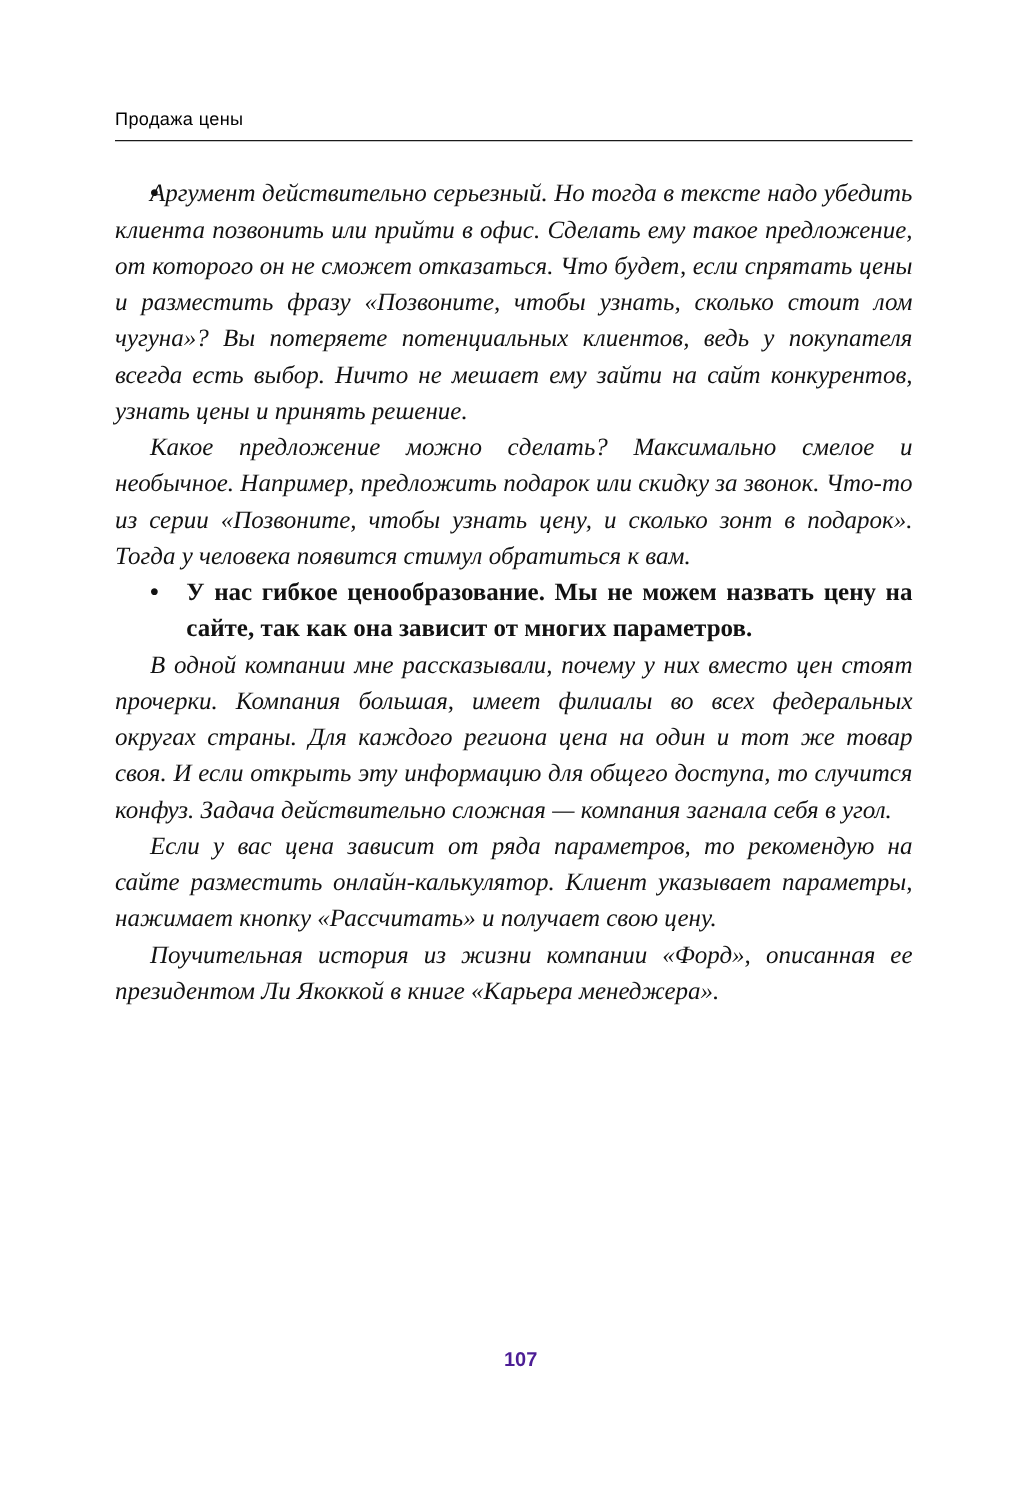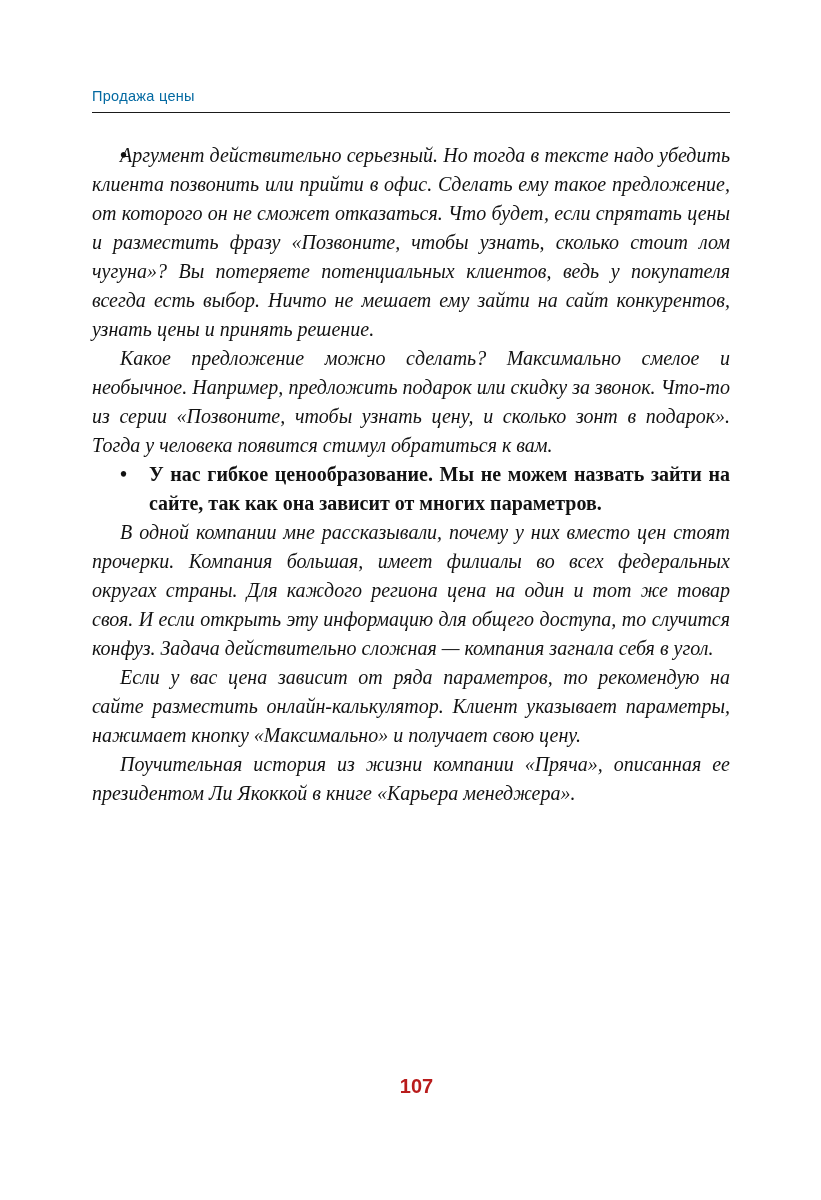--- a/index.html
+++ b/index.html
@@ -21,21 +21,21 @@
     .running-head {
       position: absolute;
       top: 88px;
       left: 92px;
       right: 91px;
     }
     .running-head-title {
       font-family: "Liberation Sans", "DejaVu Sans", sans-serif;
       font-size: 14.5px;
       letter-spacing: 0.3px;
-      color: #0369a1;
+      color: #000000;
       padding-bottom: 8px;
     }
     .running-head-rule {
       border: none;
       border-top: 1.4px solid #1a1a1a;
       margin: 0;
     }
     .page-body {
       position: absolute;
       top: 141px;
@@ -62,22 +62,22 @@
       font-style: italic;
     }
     .page-number {
       position: absolute;
       bottom: 102px;
       left: 0;
       right: 0;
       text-align: center;
       font-family: "Liberation Sans", "DejaVu Sans", sans-serif;
       font-weight: bold;
-      font-size: 20px;
-      color: #b91c1c;
+      font-size: 16px;
+      color: #4c1d95;
       margin-left: 12px;
     }
   </style>
 </head>
 <body>
 
 <div class="page">
 
   <header class="running-head">
     <div class="running-head-title">Продажа цены</div>
@@ -89,29 +89,29 @@
     <div class="bullet-item">
       <span class="bullet-marker">•</span>
     </div>
 
     <p class="para">Аргумент действительно серьезный. Но тогда в тексте надо убедить клиента позвонить или прийти в офис. Сделать ему такое предложение, от которого он не сможет отказаться. Что будет, если спрятать цены и разместить фразу «Позвоните, чтобы узнать, сколько стоит лом чугуна»? Вы потеряете потенциальных клиентов, ведь у покупателя всегда есть выбор. Ничто не мешает ему зайти на сайт конкурентов, узнать цены и принять решение.</p>
 
     <p class="para">Какое предложение можно сделать? Максимально смелое и необычное. Например, предложить подарок или скидку за звонок. Что-то из серии «Позвоните, чтобы узнать цену, и сколько зонт в подарок». Тогда у человека появится стимул обратиться к вам.</p>
 
     <div class="bullet-item">
       <span class="bullet-marker">•</span>
-      <span>У нас гибкое ценообразование. Мы не можем назвать зайти на сайте, так как она зависит от многих параметров.</span>
+      <span>У нас гибкое ценообразование. Мы не можем назвать цену на сайте, так как она зависит от многих параметров.</span>
     </div>
 
     <p class="para">В одной компании мне рассказывали, почему у них вместо цен стоят прочерки. Компания большая, имеет филиалы во всех федеральных округах страны. Для каждого региона цена на один и тот же товар своя. И если открыть эту информацию для общего доступа, то случится конфуз. Задача действительно сложная — компания загнала себя в угол.</p>
 
-    <p class="para">Если у вас цена зависит от ряда параметров, то рекомендую на сайте разместить онлайн-калькулятор. Клиент указывает параметры, нажимает кнопку «Максимально» и получает свою цену.</p>
+    <p class="para">Если у вас цена зависит от ряда параметров, то рекомендую на сайте разместить онлайн-калькулятор. Клиент указывает параметры, нажимает кнопку «Рассчитать» и получает свою цену.</p>
 
 
-    <p class="para">Поучительная история из жизни компании «Пряча», описанная ее президентом Ли Якоккой в книге «Карьера менеджера».</p>
+    <p class="para">Поучительная история из жизни компании «Форд», описанная ее президентом Ли Якоккой в книге «Карьера менеджера».</p>
 
   </main>
 
   <footer>
     <div class="page-number">107</div>
   </footer>
 
 </div>
 
 </body></html>

